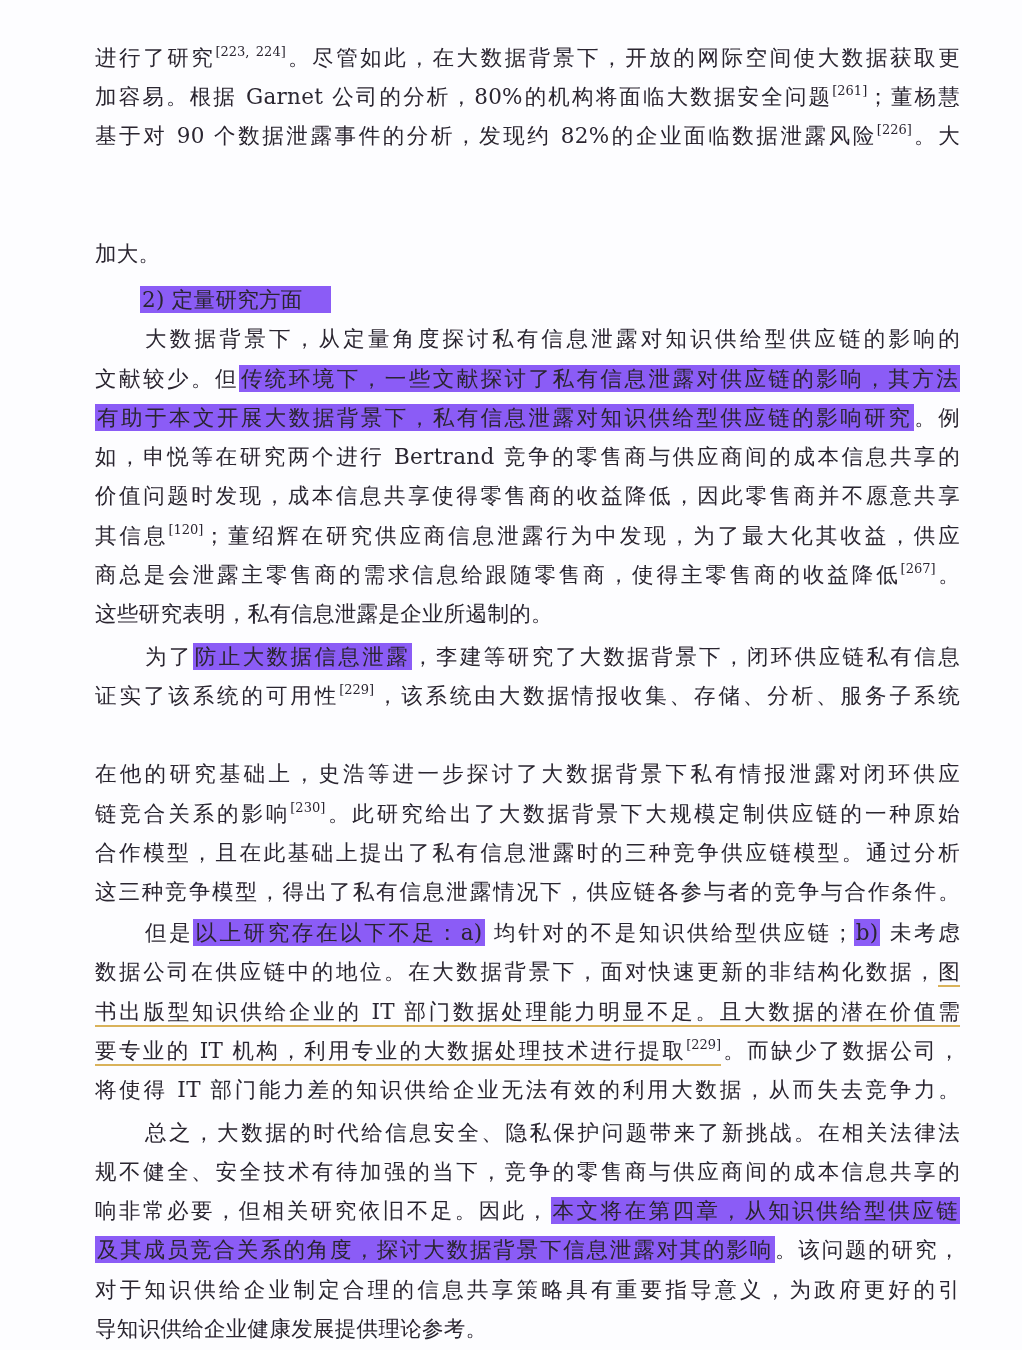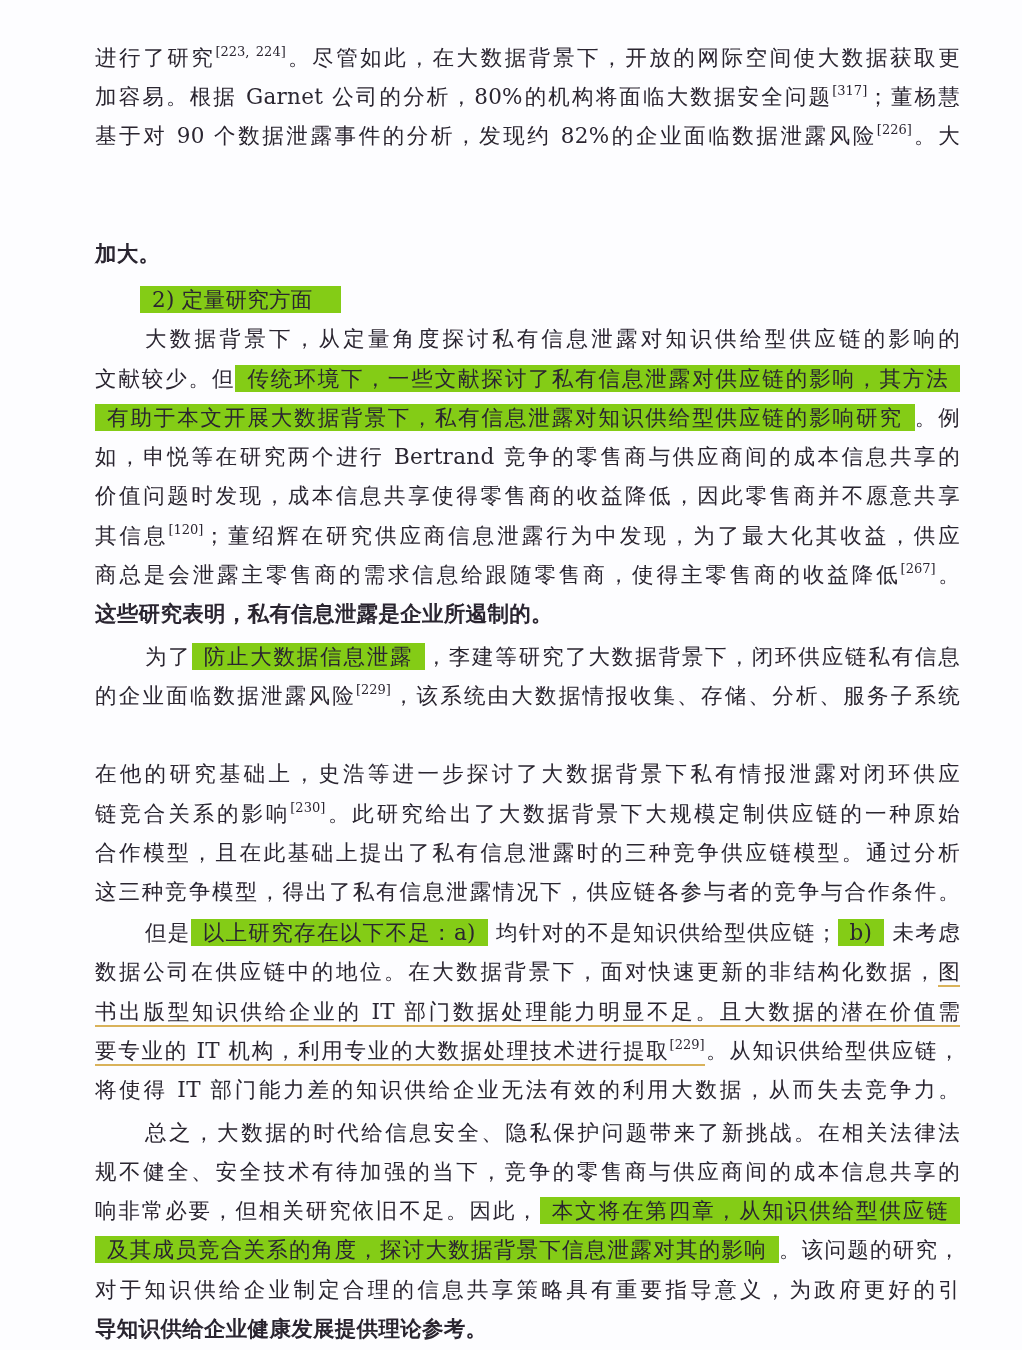--- a/index.html
+++ b/index.html
@@ -3,58 +3,58 @@
 <meta charset="utf-8">
 <style>
   html, body { margin: 0; padding: 0; background: #fdfdff; }
   body { width: 1022px; height: 1350px; overflow: hidden; position: relative;
          font-family: "DejaVu Serif", "Liberation Serif", serif; color: #2a2530; }
   .page { position: absolute; left: 0; top: 0; width: 1022px; height: 1350px; }
   .line { position: absolute; left: 95px; width: 865px; height: 38px;
           font-size: 21.5px; line-height: 38px; white-space: nowrap;
           text-align: justify; text-align-last: justify; letter-spacing: 0.3px; }
   .line.indent { left: 145px; width: 815px; }
-  .line.short { text-align-last: left; font-weight: bold; }
+  .line.short { text-align-last: left; }
   .line.heading { left: 140px; width: 820px; text-align-last: left; }
-  .hl { background: #84cc16; padding: 1px 12px; }
+  .hl { background: #8b5cf6; padding: 1px 2px; }
   .ul { border-bottom: 2px solid #d9b25a; padding-bottom: 1px; }
   sup { font-size: 13px; line-height: 0; vertical-align: 9px; letter-spacing: 0; }
 </style>
 </head>
 <body>
 
 <div class="page">
 
   <div class="line" style="top:39px"><span>进行了研究</span><sup>[223, 224]</sup><span>。尽管如此，在大数据背景下，开放的网际空间使大数据获取更</span></div>
-  <div class="line" style="top:78px"><span>加容易。根据 Garnet 公司的分析，80%的机构将面临大数据安全问题</span><sup>[317]</sup><span>；董杨慧</span></div>
+  <div class="line" style="top:78px"><span>加容易。根据 Garnet 公司的分析，80%的机构将面临大数据安全问题</span><sup>[261]</sup><span>；董杨慧</span></div>
   <div class="line" style="top:117px"><span>基于对 90 个数据泄露事件的分析，发现约 82%的企业面临数据泄露风险</span><sup>[226]</sup><span>。大</span></div>
   <div class="line short" style="top:235px"><span>加大。</span></div>
 
   <div class="line heading" style="top:281px"><span class="hl" style="padding-right:28px">2) 定量研究方面</span></div>
 
   <div class="line indent" style="top:320px"><span>大数据背景下，从定量角度探讨私有信息泄露对知识供给型供应链的影响的</span></div>
   <div class="line" style="top:360px"><span>文献较少。但</span><span class="hl">传统环境下，一些文献探讨了私有信息泄露对供应链的影响，其方法</span></div>
   <div class="line" style="top:399px"><span class="hl">有助于本文开展大数据背景下，私有信息泄露对知识供给型供应链的影响研究</span><span>。例</span></div>
   <div class="line" style="top:438px"><span>如，申悦等在研究两个进行 Bertrand 竞争的零售商与供应商间的成本信息共享的</span></div>
   <div class="line" style="top:477px"><span>价值问题时发现，成本信息共享使得零售商的收益降低，因此零售商并不愿意共享</span></div>
   <div class="line" style="top:517px"><span>其信息</span><sup>[120]</sup><span>；董绍辉在研究供应商信息泄露行为中发现，为了最大化其收益，供应</span></div>
   <div class="line" style="top:556px"><span>商总是会泄露主零售商的需求信息给跟随零售商，使得主零售商的收益降低</span><sup>[267]</sup><span>。</span></div>
   <div class="line short" style="top:595px"><span>这些研究表明，私有信息泄露是企业所遏制的。</span></div>
 
   <div class="line indent" style="top:638px"><span>为了</span><span class="hl">防止大数据信息泄露</span><span>，李建等研究了大数据背景下，闭环供应链私有信息</span></div>
-  <div class="line" style="top:677px"><span>的企业面临数据泄露风险</span><sup>[229]</sup><span>，该系统由大数据情报收集、存储、分析、服务子系统</span></div>
+  <div class="line" style="top:677px"><span>证实了该系统的可用性</span><sup>[229]</sup><span>，该系统由大数据情报收集、存储、分析、服务子系统</span></div>
   <div class="line" style="top:755px"><span>在他的研究基础上，史浩等进一步探讨了大数据背景下私有情报泄露对闭环供应</span></div>
   <div class="line" style="top:795px"><span>链竞合关系的影响</span><sup>[230]</sup><span>。此研究给出了大数据背景下大规模定制供应链的一种原始</span></div>
   <div class="line" style="top:834px"><span>合作模型，且在此基础上提出了私有信息泄露时的三种竞争供应链模型。通过分析</span></div>
   <div class="line" style="top:873px"><span>这三种竞争模型，得出了私有信息泄露情况下，供应链各参与者的竞争与合作条件。</span></div>
 
   <div class="line indent" style="top:914px"><span>但是</span><span class="hl">以上研究存在以下不足：a)</span><span> 均针对的不是知识供给型供应链；</span><span class="hl">b)</span><span> 未考虑</span></div>
   <div class="line" style="top:953px"><span>数据公司在供应链中的地位。在大数据背景下，面对快速更新的非结构化数据，</span><span class="ul">图</span></div>
   <div class="line" style="top:993px"><span class="ul">书出版型知识供给企业的 IT 部门数据处理能力明显不足。且大数据的潜在价值需</span></div>
-  <div class="line" style="top:1032px"><span class="ul"><span>要专业的 IT 机构，利用专业的大数据处理技术进行提取</span><sup>[229]</sup></span><span>。从知识供给型供应链，</span></div>
+  <div class="line" style="top:1032px"><span class="ul"><span>要专业的 IT 机构，利用专业的大数据处理技术进行提取</span><sup>[229]</sup></span><span>。而缺少了数据公司，</span></div>
   <div class="line" style="top:1071px"><span>将使得 IT 部门能力差的知识供给企业无法有效的利用大数据，从而失去竞争力。</span></div>
 
   <div class="line indent" style="top:1114px"><span>总之，大数据的时代给信息安全、隐私保护问题带来了新挑战。在相关法律法</span></div>
   <div class="line" style="top:1153px"><span>规不健全、安全技术有待加强的当下，竞争的零售商与供应商间的成本信息共享的</span></div>
   <div class="line" style="top:1192px"><span>响非常必要，但相关研究依旧不足。因此，</span><span class="hl">本文将在第四章，从知识供给型供应链</span></div>
   <div class="line" style="top:1231px"><span class="hl">及其成员竞合关系的角度，探讨大数据背景下信息泄露对其的影响</span><span>。该问题的研究，</span></div>
   <div class="line" style="top:1271px"><span>对于知识供给企业制定合理的信息共享策略具有重要指导意义，为政府更好的引</span></div>
   <div class="line short" style="top:1310px"><span>导知识供给企业健康发展提供理论参考。</span></div>
 
 </div>

